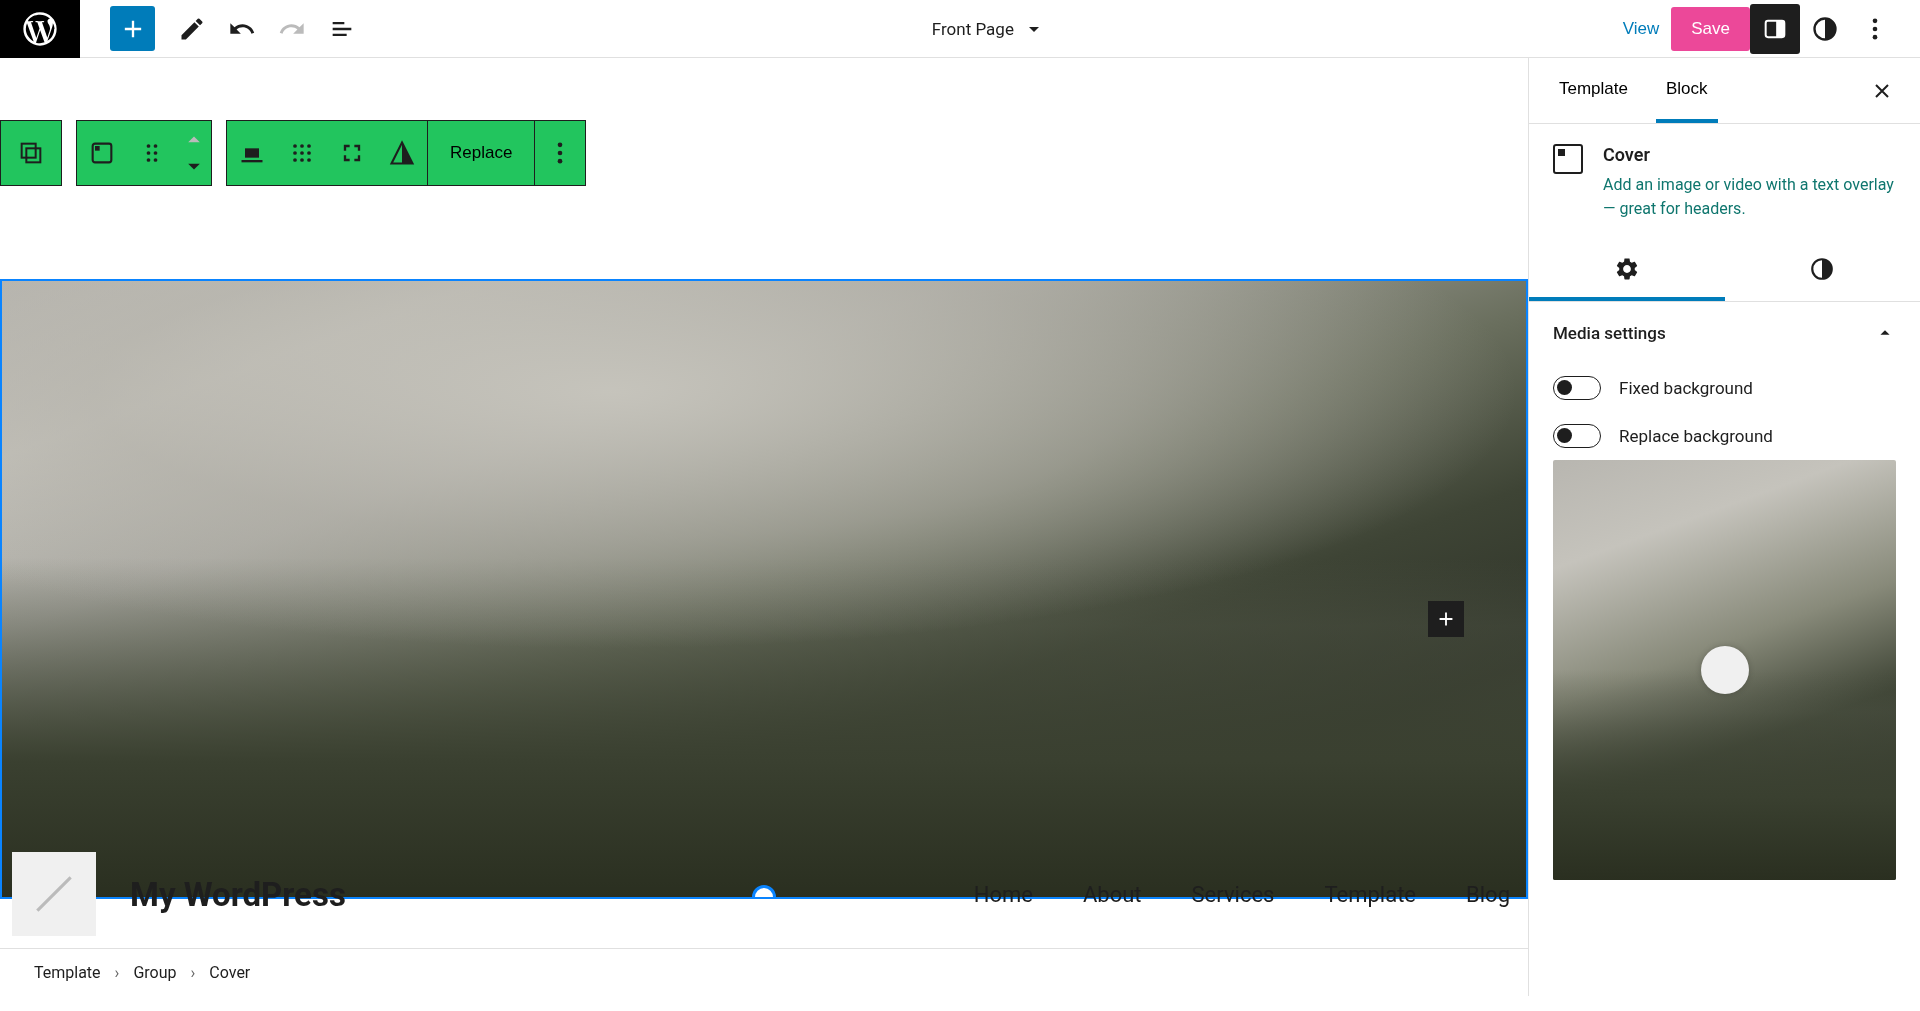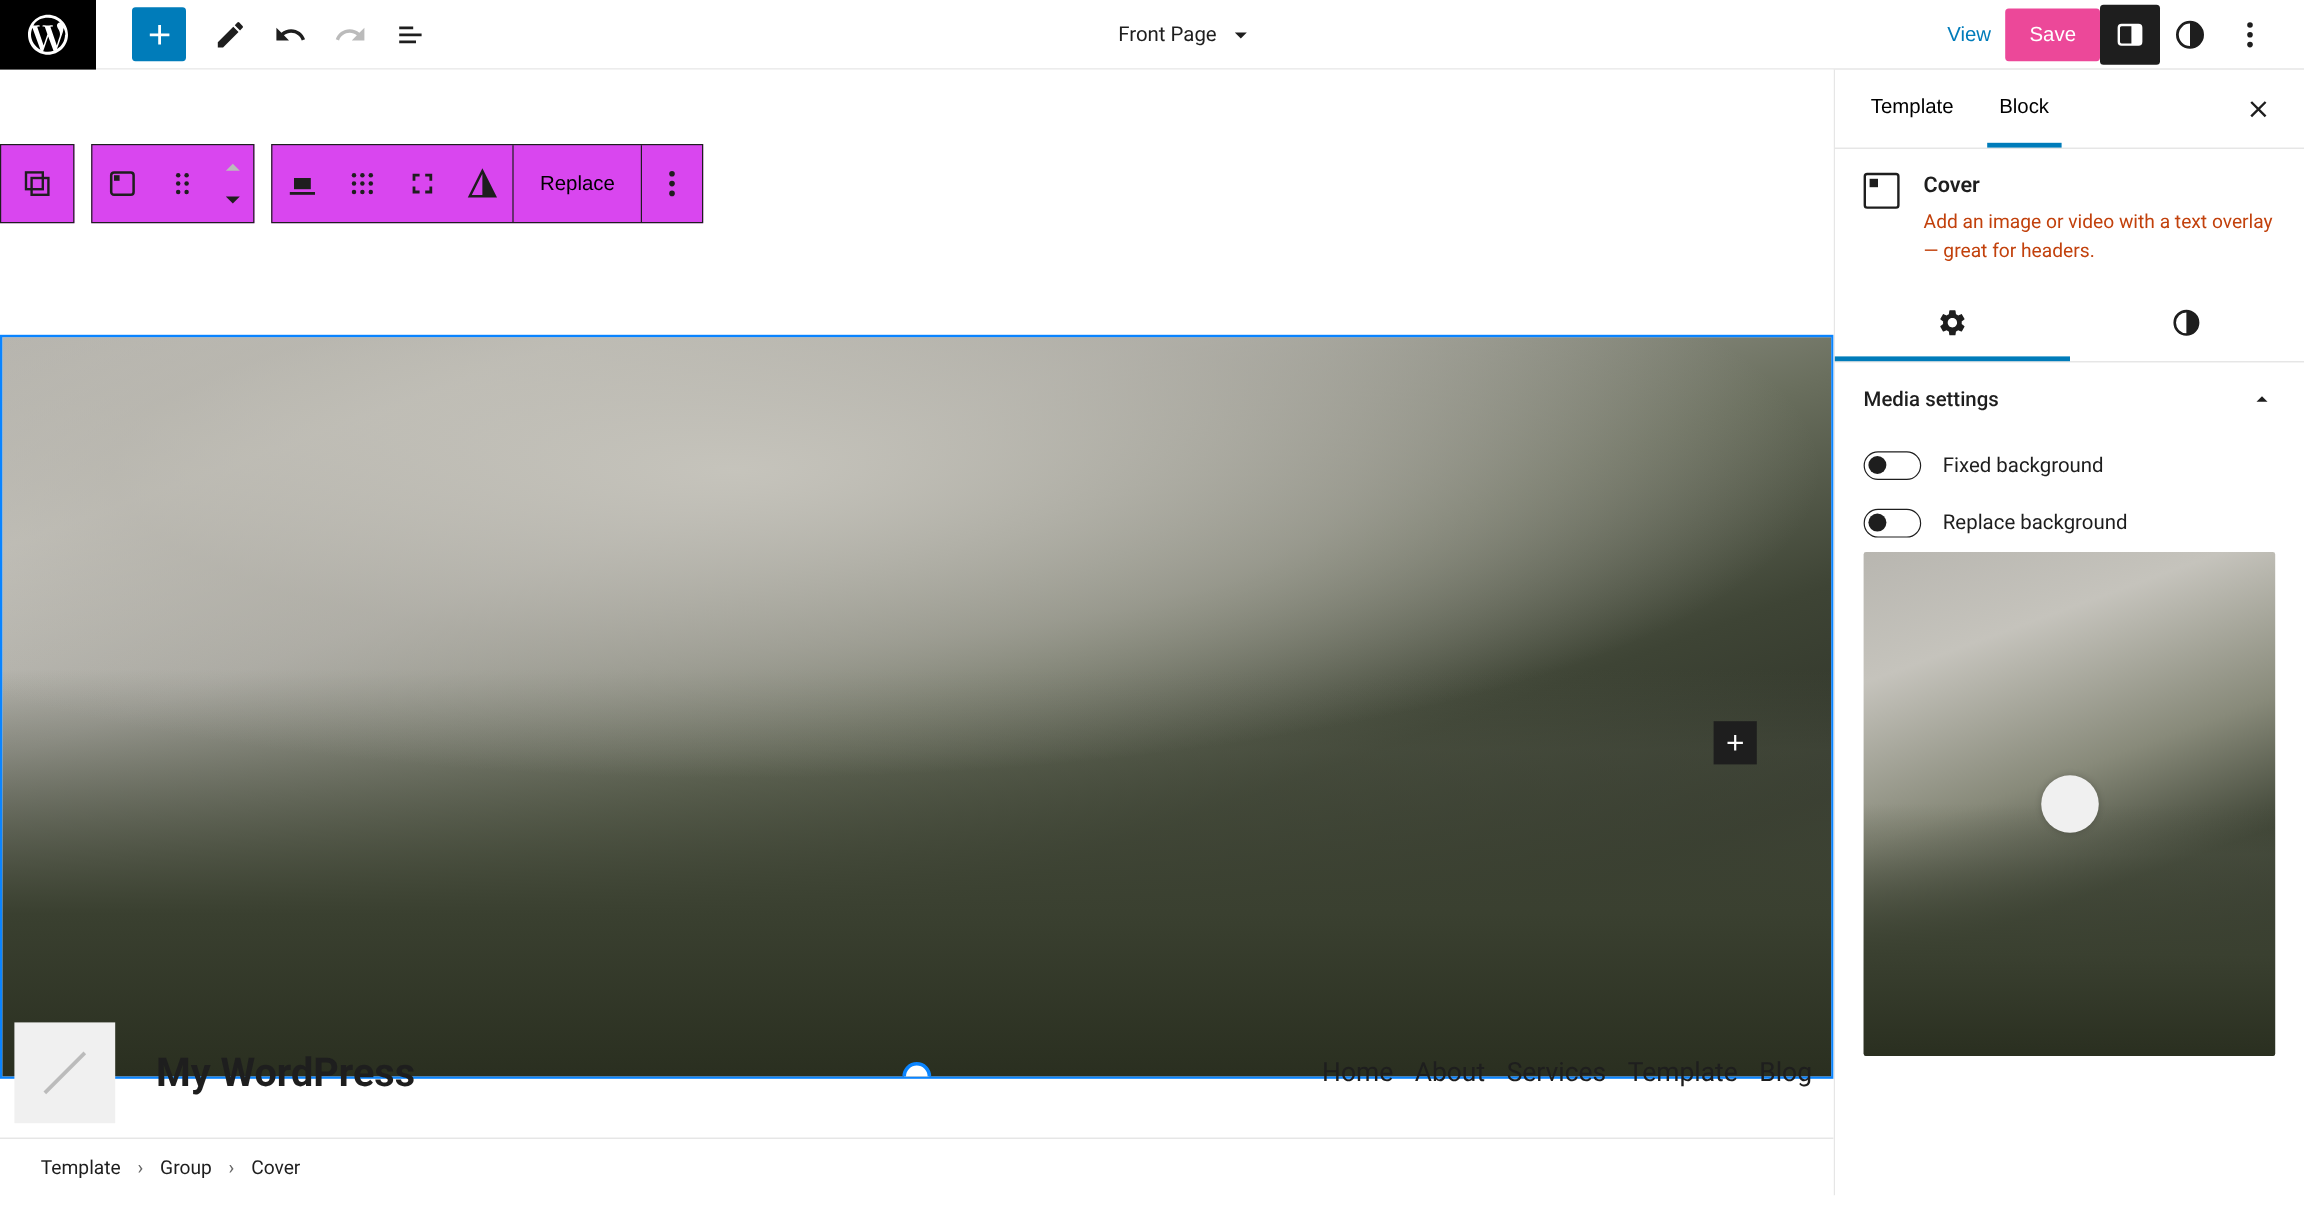--- a/index.html
+++ b/index.html
@@ -22,60 +22,60 @@
 .dark-icon-btn { width: 50px; height: 50px; display: flex; align-items: center; justify-content: center; background: #1e1e1e; border: none; cursor: pointer; border-radius: 3px; }
 .dark-icon-btn svg { fill: #fff; }
 
 
 .main-area { display: flex; height: 938px; }
 .editor-canvas { flex: 1; position: relative; background: #fff; overflow: hidden; }
 .sidebar { width: 392px; border-left: 1px solid #e0e0e0; display: flex; flex-direction: column; }
 
 
 .block-toolbar-row { position: absolute; top: 62px; left: 0; display: flex; gap: 14px; z-index: 10; }
-.bt-group { border: 1px solid #1e1e1e; background: #d946ef; display: flex; align-items: center; height: 66px; }
+.bt-group { border: 1px solid #1e1e1e; background: #22c55e; display: flex; align-items: center; height: 66px; }
 .bt-item { width: 50px; height: 100%; display: flex; align-items: center; justify-content: center; border: none; background: transparent; cursor: pointer; }
 .bt-item svg { width: 28px; height: 28px; fill: #1e1e1e; }
 .bt-item.wide { width: 60px; }
 .bt-stack { width: 34px; display: flex; flex-direction: column; align-items: center; justify-content: center; gap: 6px; }
 .bt-text { padding: 0 22px; font-size: 17px; border-left: 1px solid #1e1e1e; border-right: 1px solid #1e1e1e; height: 100%; display: flex; align-items: center; background: transparent; border-top:none; border-bottom:none; cursor:pointer;}
 
 
 .cover-block { position: absolute; top: 221px; left: 0; right: 0; height: 620px; border: 2px solid #0a84ff; background: linear-gradient(160deg, #b8b6b0 0%, #c5c3bc 15%, #aaa9a2 30%, #6a6f5e 50%, #3e4435 65%, #2e3328 80%, #474c3e 100%); overflow: hidden; }
 .forest-bg { position: absolute; inset: 0; }
 .tree-layer { position: absolute; bottom: 0; left: 0; right: 0; height: 55%; background: linear-gradient(to top, #2a2f20 0%, #3a4030 40%, rgba(80,85,70,0.4) 80%, transparent 100%); }
 .fog-layer { position: absolute; top: 0; left: 0; right: 0; height: 60%; background: radial-gradient(ellipse at 40% 30%, rgba(200,198,190,0.9) 0%, rgba(180,178,170,0.6) 40%, transparent 70%); }
 .add-inside { position: absolute; right: 62px; top: 52%; width: 36px; height: 36px; background: #1e1e1e; display: flex; align-items: center; justify-content: center; cursor: pointer; border:none; }
 .add-inside svg { fill: #fff; width: 22px; height: 22px; }
 .resize-handle { position: absolute; bottom: -12px; left: 50%; transform: translateX(-50%); width: 24px; height: 24px; border-radius: 50%; background: #fff; border: 3px solid #0a84ff; cursor: ns-resize; }
 
 
 .site-header { position: absolute; bottom: 60px; left: 12px; right: 14px; display: flex; align-items: center; justify-content: space-between; }
 .site-brand { display: flex; align-items: center; gap: 34px; }
 .site-logo-box { width: 84px; height: 84px; background: #f0f0f0; display: flex; align-items: center; justify-content: center; }
 .site-title { font-size: 33px; font-weight: 700; }
-.site-nav { display: flex; gap: 18px; font-size: 22px; padding-right: 4px; align-items: center;}
+.site-nav { display: flex; gap: 50px; font-size: 22px; padding-right: 4px; align-items: center;}
 
 
 .breadcrumbs { position: absolute; bottom: 0; left: 0; right: 0; height: 48px; border-top: 1px solid #e0e0e0; display: flex; align-items: center; gap: 14px; padding: 0 34px; font-size: 16px; }
 .bc-sep { color: #666; }
 
 
 .sb-tabs { display: flex; align-items: center; border-bottom: 1px solid #e0e0e0; height: 66px; padding: 0 20px; }
 .sb-tab { padding: 0 10px; height: 100%; display: flex; align-items: center; font-size: 17px; font-weight: 500; border-bottom: 4px solid transparent; cursor: pointer; background:none; border-top:none;border-left:none;border-right:none; }
 .sb-tab.active { border-bottom-color: #007cba; }
 .sb-tab-spacer { margin-left: 18px; }
 .sb-close { margin-left: auto; width: 36px; height: 36px; display: flex; align-items: center; justify-content: center; cursor: pointer; background:none; border:none; }
 
 .sb-section { padding: 20px 24px; }
 .block-header { display: flex; gap: 20px; align-items: flex-start; }
 .block-icon { width: 30px; height: 30px; border: 2px solid #1e1e1e; border-radius: 3px; position: relative; flex-shrink: 0; }
 .block-icon::after { content: ''; position: absolute; top: 3px; left: 3px; width: 7px; height: 7px; background: #1e1e1e; }
 .block-title { font-size: 18px; font-weight: 600; margin-bottom: 8px; }
-.block-desc { font-size: 16px; line-height: 1.5; color: #c2410c; }
+.block-desc { font-size: 16px; line-height: 1.5; color: #0f766e; }
 
 .sb-icon-tabs { display: flex; border-bottom: 1px solid #e0e0e0; }
 .sb-icon-tab { flex: 1; height: 60px; display: flex; align-items: center; justify-content: center; border-bottom: 4px solid transparent; cursor: pointer; background:none; border-top:none;border-left:none;border-right:none;}
 .sb-icon-tab.active { border-bottom-color: #007cba; }
 
 .panel-header { display: flex; align-items: center; justify-content: space-between; padding: 20px 24px; font-size: 17px; font-weight: 500; cursor: pointer; }
 .toggle-row { display: flex; align-items: center; gap: 18px; padding: 12px 24px; font-size: 17px; }
 .toggle { width: 48px; height: 24px; border: 1.5px solid #1e1e1e; border-radius: 12px; position: relative; background: #fff; cursor: pointer; }
 .toggle::after { content: ''; position: absolute; left: 3px; top: 3px; width: 15px; height: 15px; background: #1e1e1e; border-radius: 50%; }
 

